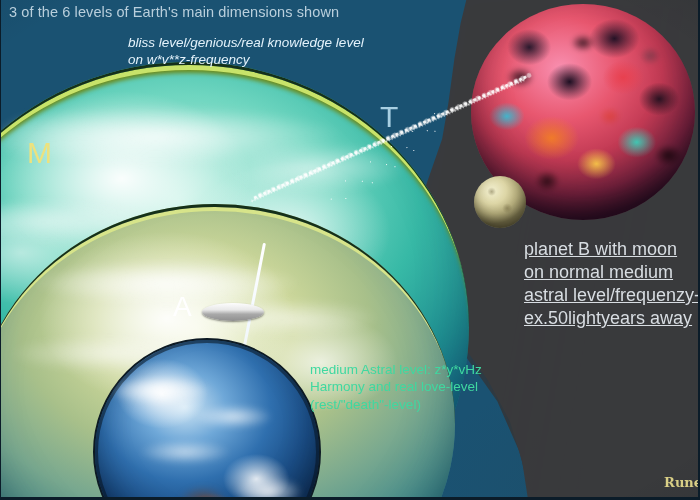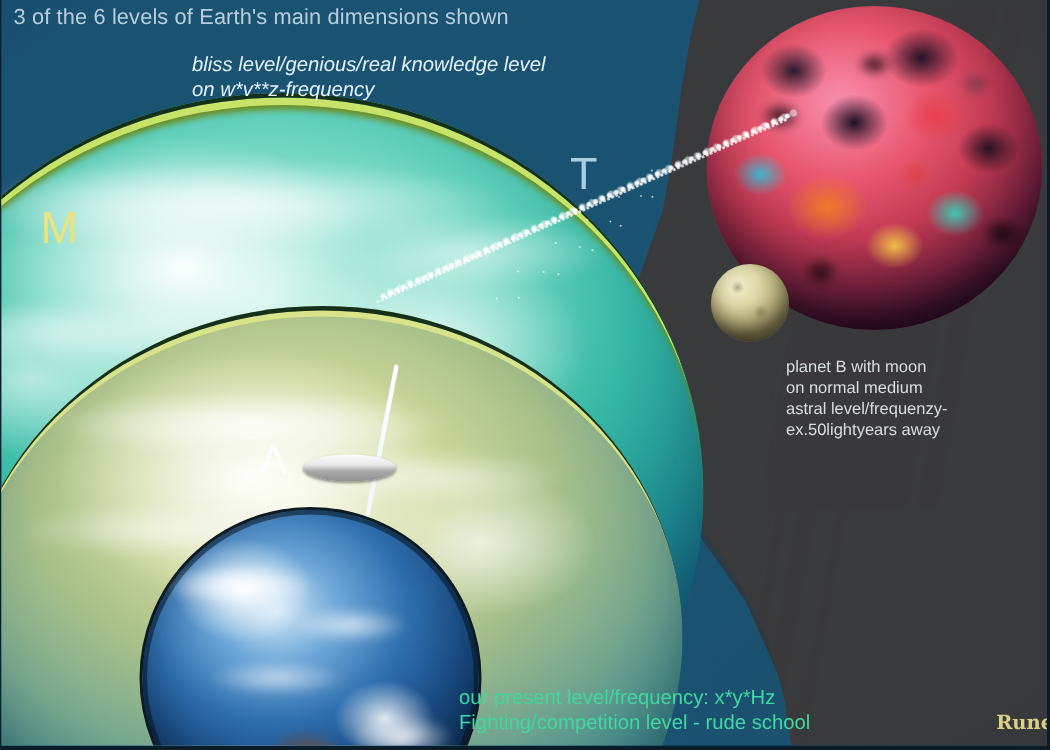--- a/index.html
+++ b/index.html
@@ -251,21 +251,21 @@
   #letter-t{
     left:379px; top:98px; font-size:30px; color:#a8cfe2;
   }
   #letter-a{
     left:172px; top:289px; font-size:28px; color:#ffffff;
   }
   #corridor-label{
     left:341px; top:178px; font-size:13.5px; color:#d3d45f;
   }
   #planetb-note{
-    left:523px; top:238px; font-size:11px; color:#d8dde2;
+    left:523px; top:238px; font-size:18px; color:#d8dde2;text-decoration:underline;
   }
   #astral-note{
     left:309px; top:361px; font-size:13.5px; color:#3fd8a0;
   }
   #present-note{
     left:305px; top:456px; font-size:13.5px; color:#3fd8a0;
   }
   #signature{
     left:645px; top:461px; font-size:13px; color:#d9cf86;
     font-family:"DejaVu Serif", serif; font-weight:700;
@@ -305,21 +305,22 @@
   <div class="lbl" id="header-title">3 of the 6 levels of Earth's main dimensions shown</div>
   <div class="lbl" id="bliss-note">bliss level/genious/real knowledge level
 on w*v**z-frequency</div>
   <div class="lbl" id="letter-m">M</div>
   <div class="lbl" id="letter-t">T</div>
   <div class="lbl" id="letter-a">A</div>
   <div class="lbl" id="planetb-note">planet B with moon
 on normal medium
 astral level/frequenzy-
 ex.50lightyears away</div>
-  <div class="lbl" id="present-note">our present level/frequency: x*y*Hz
-Fighting/competition level - rude school</div>
+  <div class="lbl" id="astral-note">medium Astral level: z*y*vHz
+Harmony and real love-level
+(rest/"death"-level)</div>
 
   <div class="lbl" id="signature">
     <span>RuneØ.</span>
     
   </div>
 
 </div>
 
 </body></html>

